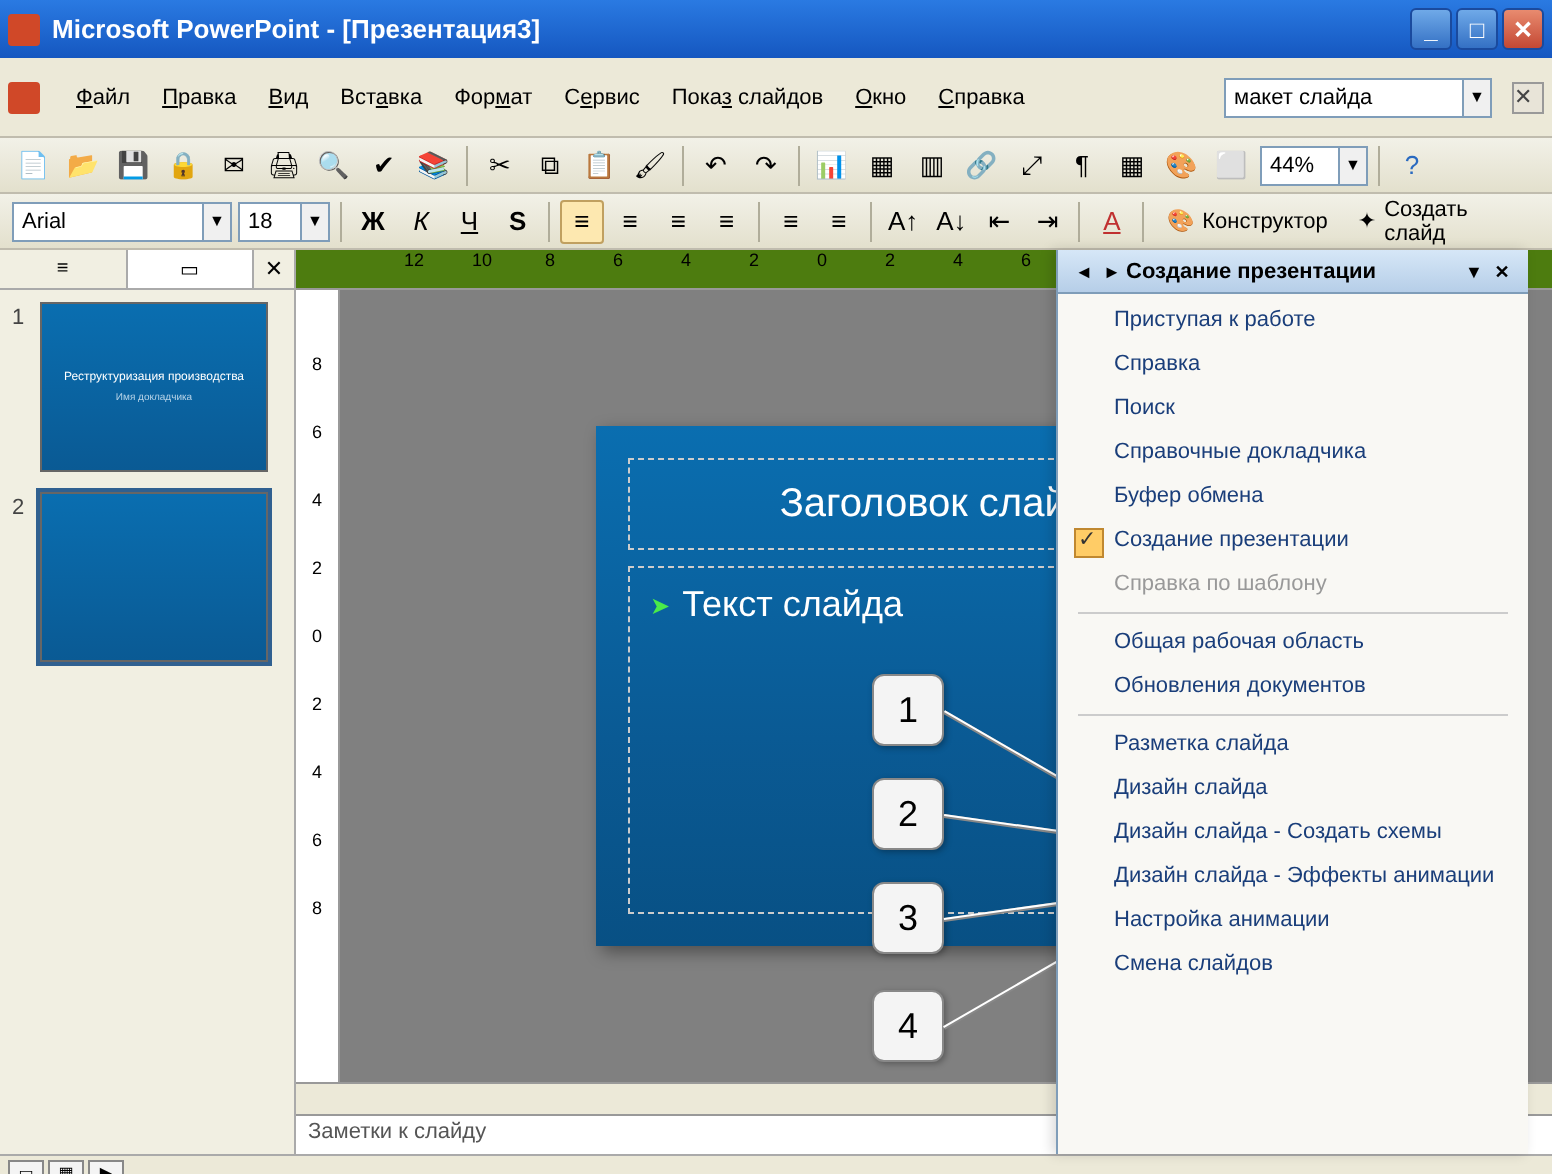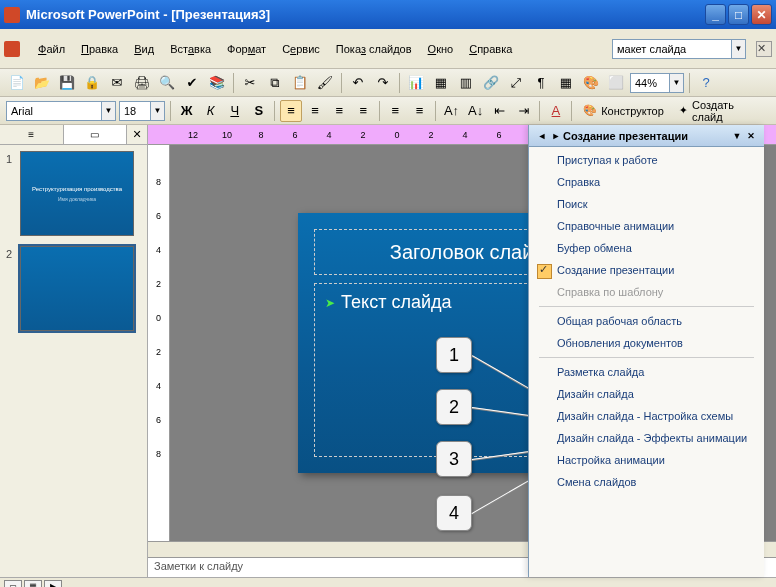--- a/index.html
+++ b/index.html
@@ -47,21 +47,21 @@
 .slide-thumbs { flex: 1; padding: 6px; overflow-y: auto; }
 .thumb-row { display: flex; align-items: flex-start; margin-bottom: 10px; }
 .thumb-num { width: 14px; font-size: 11px; color: #444; padding-top: 2px; }
 .thumb { width: 114px; height: 85px; background: linear-gradient(to bottom, #0a6eb0, #0a5a94); border: 1px solid #666; display: flex; flex-direction: column; align-items: center; justify-content: center; color: #fff; font-size: 6px; position: relative; }
 .thumb.selected { outline: 2px solid #306090; }
 .thumb .t-title { font-size: 6px; }
 .thumb .t-sub { font-size: 5px; margin-top: 4px; color: #b8d4e8; }
 
 
 .editor { flex: 1; background: #808080; display: flex; flex-direction: column; position: relative; }
-.ruler-h { height: 20px; background: #f0abfc; display: flex; align-items: center; padding-left: 28px; border-bottom: 1px solid #999; }
+.ruler-h { height: 20px; background: #4d7c0f; display: flex; padding-left: 42px; border-bottom: 1px solid #999; }
 .ruler-h-inner { display: flex; gap: 0; }
 .ruler-h-inner span { width: 34px; text-align: center; font-size: 9px; }
 .editor-body { flex: 1; display: flex; position: relative; }
 .ruler-v { width: 22px; background: #fff; display: flex; flex-direction: column; align-items: center; padding-top: 20px; border-right: 1px solid #999; }
 .ruler-v span { height: 34px; font-size: 9px; display: flex; align-items: center; }
 .slide-canvas-wrap { flex: 1; display: flex; align-items: center; justify-content: center; position: relative; }
 .slide-canvas { width: 350px; height: 260px; background: linear-gradient(to bottom, #0a6eb0, #0a5a94 60%, #085084); box-shadow: 3px 3px 8px rgba(0,0,0,0.4); position: relative; }
 .slide-title-box { position: absolute; top: 16px; left: 16px; right: 16px; height: 46px; border: 1px dashed #ccc; display: flex; align-items: center; justify-content: center; color: #fff; font-size: 20px; }
 .slide-body-box { position: absolute; top: 70px; left: 16px; right: 16px; bottom: 16px; border: 1px dashed #ccc; padding: 8px 10px; }
 .slide-bullet { display: flex; align-items: center; gap: 6px; }
@@ -304,31 +304,31 @@
         <div class="tp-btn">◄</div>
         <div class="tp-btn">►</div>
         <div class="tp-title">Создание презентации</div>
         <div class="tp-btn">▼</div>
         <div class="tp-btn">✕</div>
       </div>
       <div class="tp-body">
         <div class="tp-item">Приступая к работе</div>
         <div class="tp-item">Справка</div>
         <div class="tp-item">Поиск</div>
-        <div class="tp-item">Справочные анимации</div>
+        <div class="tp-item">Справочные докладчика</div>
         <div class="tp-item">Буфер обмена</div>
         <div class="tp-item checked">Создание презентации</div>
         <div class="tp-item disabled">Справка по шаблону</div>
         <div class="tp-divider"></div>
         <div class="tp-item">Общая рабочая область</div>
         <div class="tp-item">Обновления документов</div>
         <div class="tp-divider"></div>
         <div class="tp-item">Разметка слайда</div>
         <div class="tp-item">Дизайн слайда</div>
-        <div class="tp-item">Дизайн слайда - Настройка схемы</div>
+        <div class="tp-item">Дизайн слайда - Создать схемы</div>
         <div class="tp-item">Дизайн слайда - Эффекты анимации</div>
         <div class="tp-item">Настройка анимации</div>
         <div class="tp-item">Смена слайдов</div>
       </div>
     </div>
 
     <div class="hscroll"></div>
     <div class="notes">
       <span>Заметки к слайду</span>
     </div>

